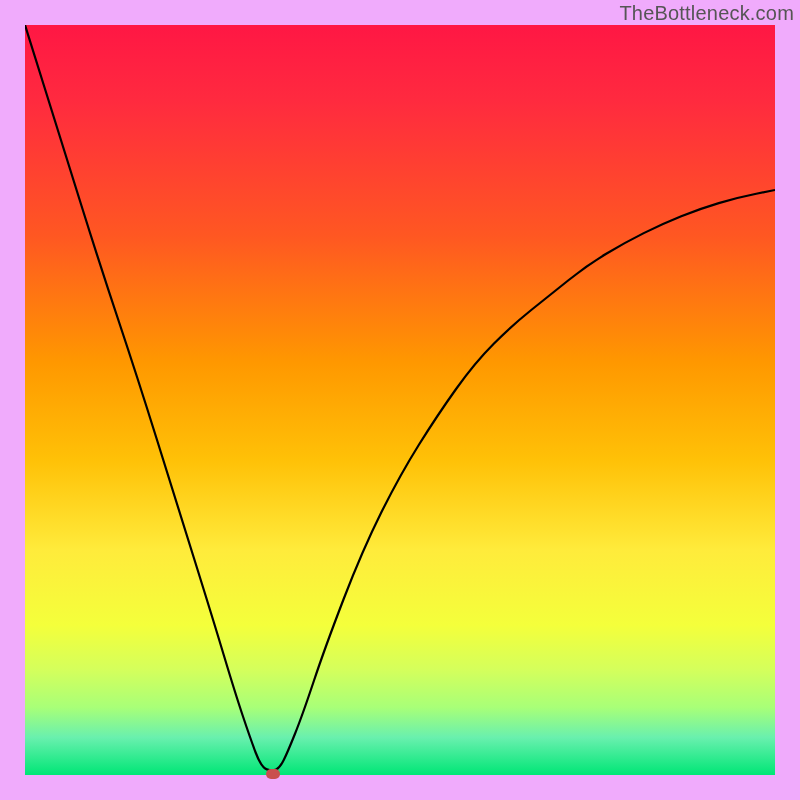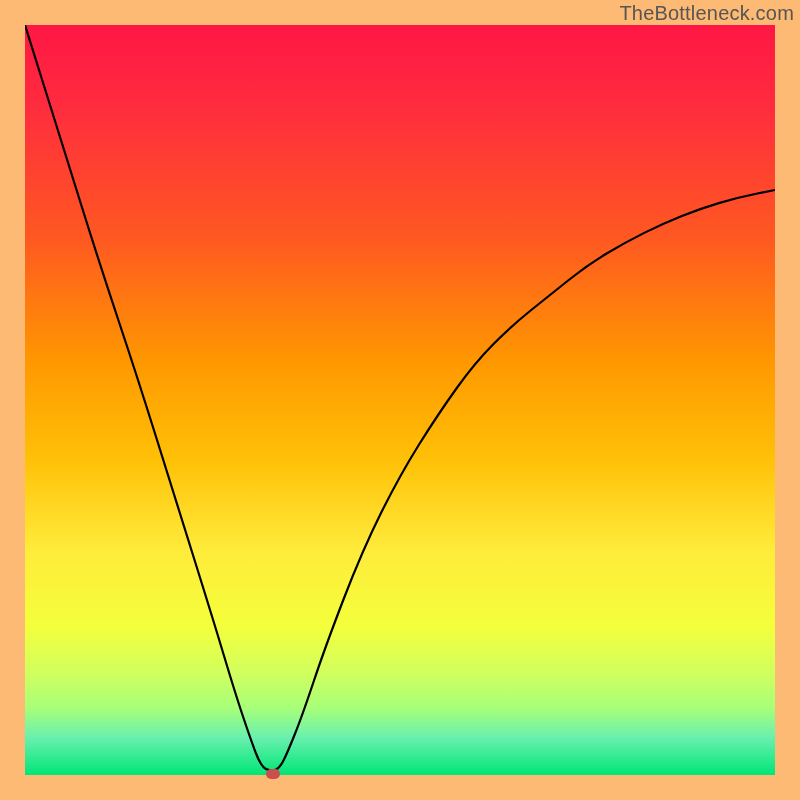--- a/index.html
+++ b/index.html
@@ -1,21 +1,21 @@
 <!DOCTYPE html>
 <html><head>
 <meta charset="utf-8">
 <style>
   * { margin: 0; padding: 0; box-sizing: border-box; }
   html, body { width: 800px; height: 800px; overflow: hidden; background: #000; }
   .frame {
     position: relative;
     width: 800px;
     height: 800px;
-    background: #fdba74;
+    background: #f0abfc;
   }
   .plot-area {
     position: absolute;
     left: 25px;
     top: 25px;
     width: 750px;
     height: 750px;
     background: linear-gradient(to bottom,
       #ff1744 0%,
       #ff2a3f 10%,

